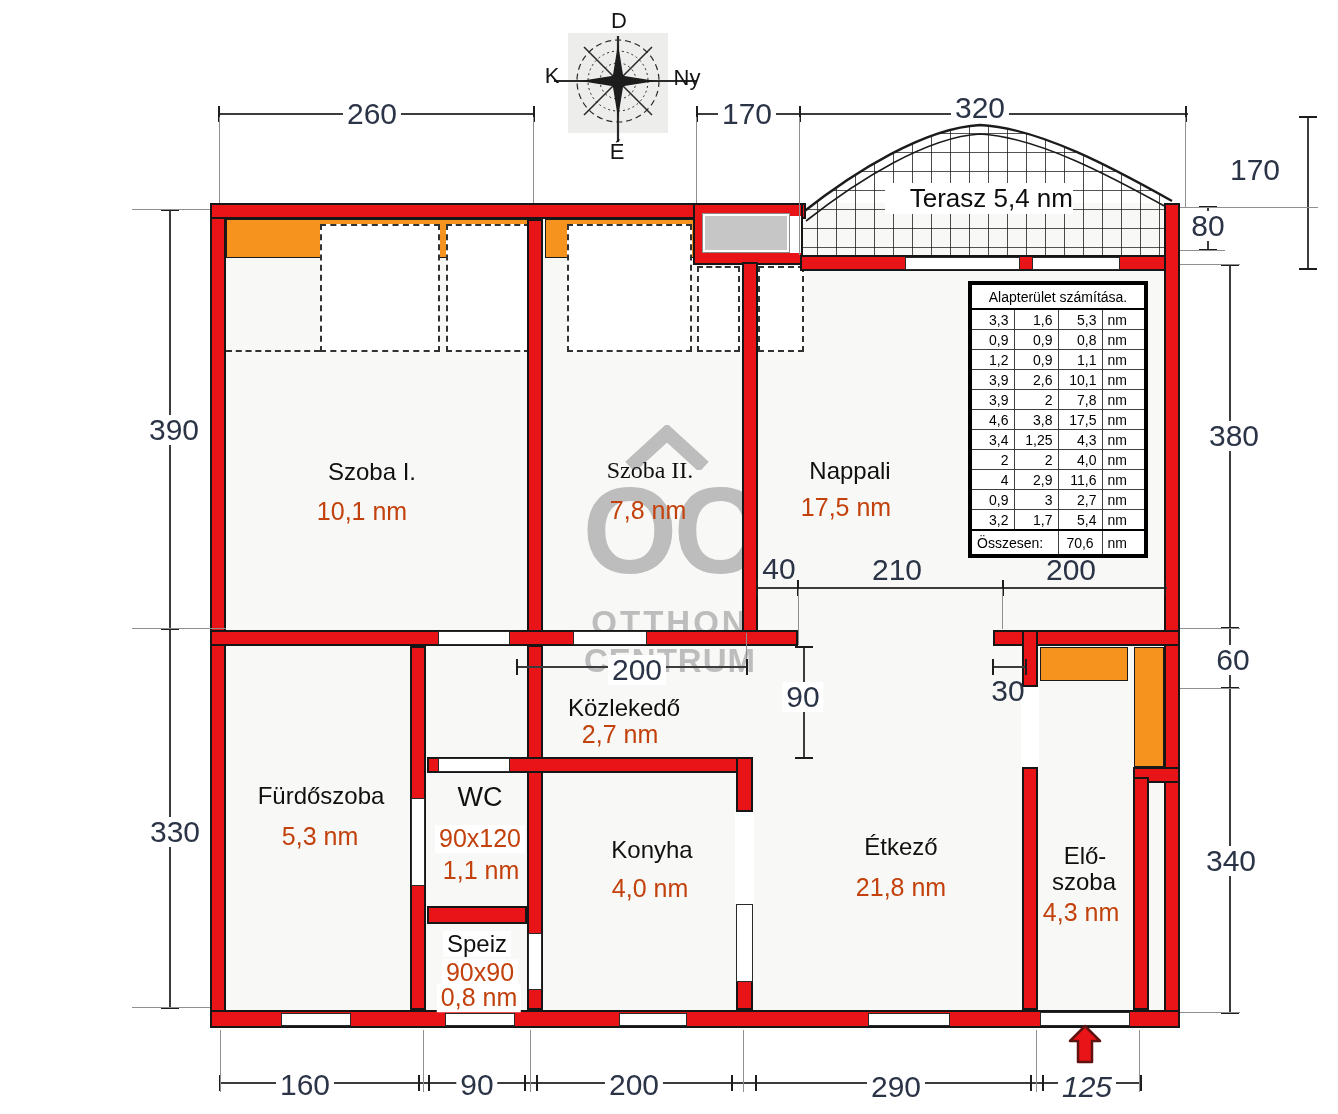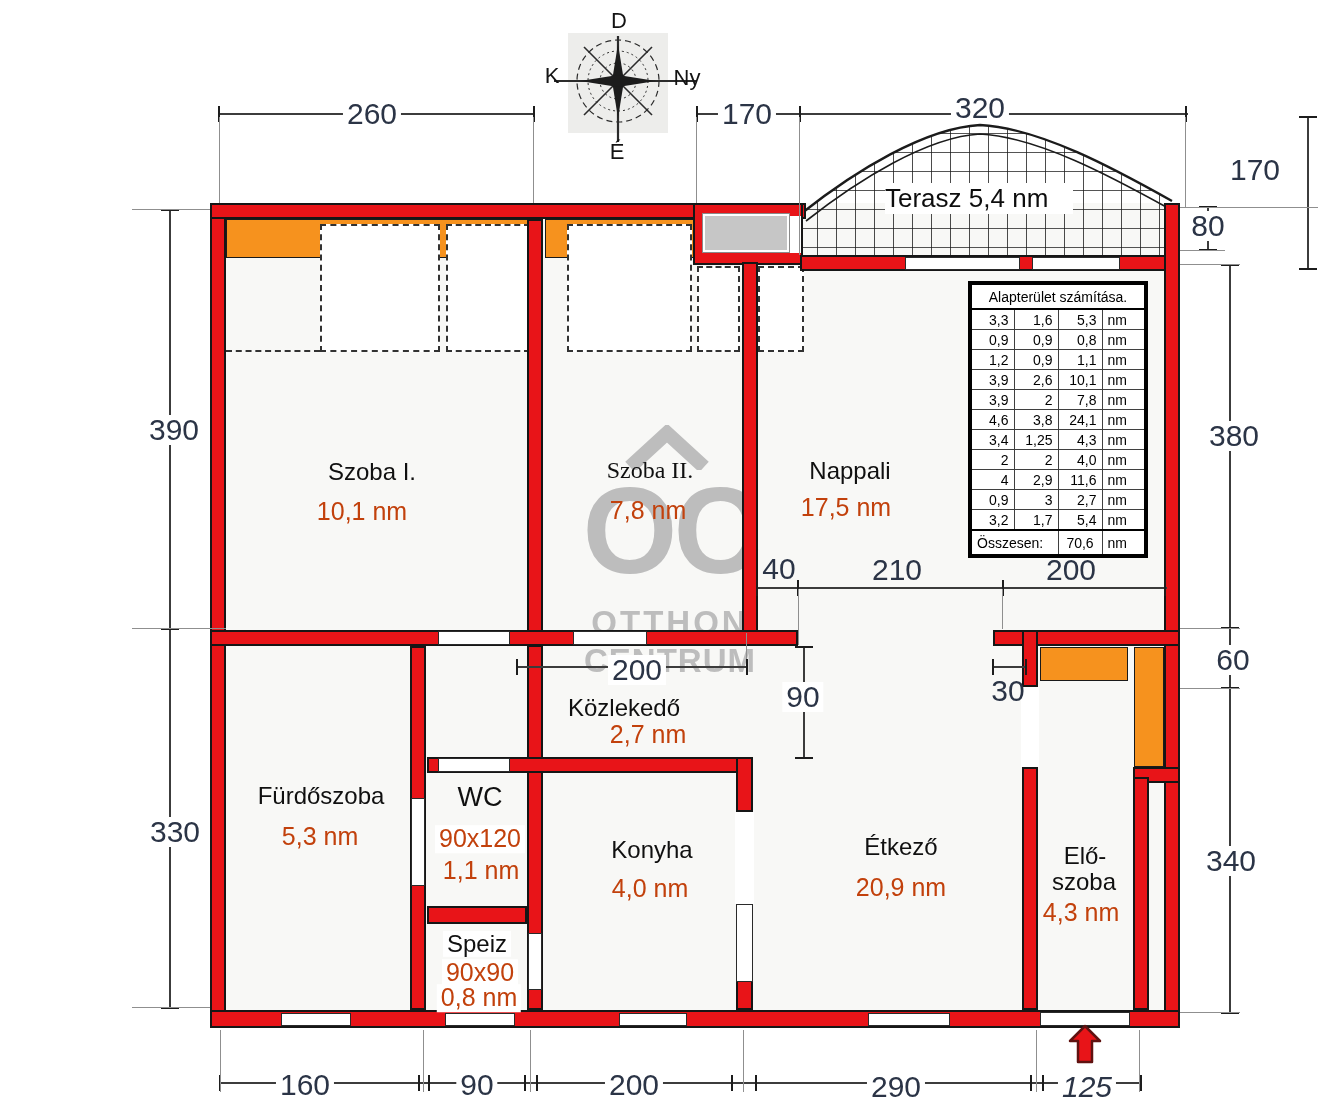--- a/index.html
+++ b/index.html
@@ -106,21 +106,21 @@
   <div class="abs open" style="left:281px;top:1013px;width:70px;height:13px;"></div>
   <div class="abs open" style="left:445px;top:1013px;width:70px;height:13px;"></div>
   <div class="abs open" style="left:619px;top:1013px;width:68px;height:13px;"></div>
   <div class="abs open" style="left:868px;top:1013px;width:82px;height:13px;"></div>
   <div class="abs open" style="left:1040px;top:1012px;width:90px;height:14px;"></div>
   <div class="abs open" style="left:905px;top:257px;width:115px;height:13px;"></div>
   <div class="abs open" style="left:1032px;top:257px;width:88px;height:13px;"></div>
   <div class="abs gap" style="left:788px;top:216px;width:13px;height:37px;"></div>
   <div class="abs" style="left:703px;top:214px;width:86px;height:38px;background:var(--glass);border:2px solid #fff;box-shadow:0 0 0 1px #8a8a8a;box-sizing:border-box;"></div>
 
-  <div class="abs" style="left:885px;top:183px;width:188px;height:31px;background:#fff;display:flex;align-items:center;justify-content:flex-start;">
+  <div class="abs" style="left:885px;top:183px;width:188px;height:31px;background:#fff;display:flex;align-items:center;justify-content:flex-end;">
     <span style="font-size:26px;color:#0d0d0d;white-space:nowrap;">Terasz 5,4 nm</span>
   </div>
 
   <div class="abs dl" style="left:219px;top:113px;width:316px;height:2px;"></div>
   <div class="abs dl" style="left:697px;top:113px;width:104px;height:2px;"></div>
   <div class="abs dl" style="left:801px;top:113px;width:387px;height:2px;"></div>
   <div class="abs dl" style="left:1307px;top:117px;width:2px;height:152px;"></div>
   <div class="abs dl" style="left:1207px;top:207px;width:2px;height:44px;"></div>
   <div class="abs dl" style="left:1229px;top:265px;width:2px;height:363px;"></div>
   <div class="abs dl" style="left:1229px;top:628px;width:2px;height:60px;"></div>
@@ -226,26 +226,26 @@
   <div class="abs rsub" style="left:320px;top:837px;">5,3 nm</div>
   <div class="abs rname" style="left:480px;top:798px;font-size:27px;">WC</div>
   <div class="abs rsub chip" style="left:480px;top:839px;">90x120</div>
   <div class="abs rsub" style="left:481px;top:871px;">1,1 nm</div>
   <div class="abs rname chip" style="left:477px;top:944px;">Speiz</div>
   <div class="abs rsub chip" style="left:480px;top:973px;">90x90</div>
   <div class="abs rsub chip" style="left:479px;top:998px;text-align:center;">0,8 nm</div>
   <div class="abs rname" style="left:652px;top:850px;">Konyha</div>
   <div class="abs rsub" style="left:650px;top:889px;">4,0 nm</div>
   <div class="abs rname" style="left:901px;top:847px;">Étkező</div>
-  <div class="abs rsub" style="left:901px;top:888px;">20,9 nm</div>
+  <div class="abs rsub" style="left:901px;top:888px;">21,8 nm</div>
   <div class="abs rname" style="left:1085px;top:856px;">Elő-</div>
   <div class="abs rname" style="left:1084px;top:882px;">szoba</div>
   <div class="abs rsub" style="left:1081px;top:913px;">4,3 nm</div>
   <div class="abs rname" style="left:624px;top:708px;">Közlekedő</div>
-  <div class="abs rsub" style="left:648px;top:735px;">2,7 nm</div>
+  <div class="abs rsub" style="left:620px;top:735px;">2,7 nm</div>
 
   <div class="abs" style="left:568px;top:33px;width:100px;height:100px;background:#ededeb;"></div>
   <svg class="abs" style="left:548px;top:28px;" width="155" height="120" viewBox="548 28 155 120">
     <g stroke="#2b2b2b" fill="none">
       <circle cx="618" cy="81" r="18" stroke-width="1" stroke-dasharray="2 3"></circle>
       <circle cx="618" cy="81" r="30" stroke-width="1" stroke-dasharray="2 3"></circle>
       <circle cx="618" cy="81" r="41" stroke-width="1.2" stroke-dasharray="6 4"></circle>
       <line x1="618" y1="36" x2="618" y2="142" stroke-width="2.2"></line>
       <line x1="554" y1="81" x2="696" y2="81" stroke-width="2.2"></line>
       <line x1="584" y1="47" x2="652" y2="115" stroke-width="1.6"></line>
@@ -298,21 +298,21 @@
         </tr>
         <tr>
           <td>3,9</td>
           <td>2</td>
           <td>7,8</td>
           <td class="u">nm</td>
         </tr>
         <tr>
           <td>4,6</td>
           <td>3,8</td>
-          <td>24,1</td>
+          <td>17,5</td>
           <td class="u">nm</td>
         </tr>
         <tr>
           <td>3,4</td>
           <td>1,25</td>
           <td>4,3</td>
           <td class="u">nm</td>
         </tr>
         <tr>
           <td>2</td>

